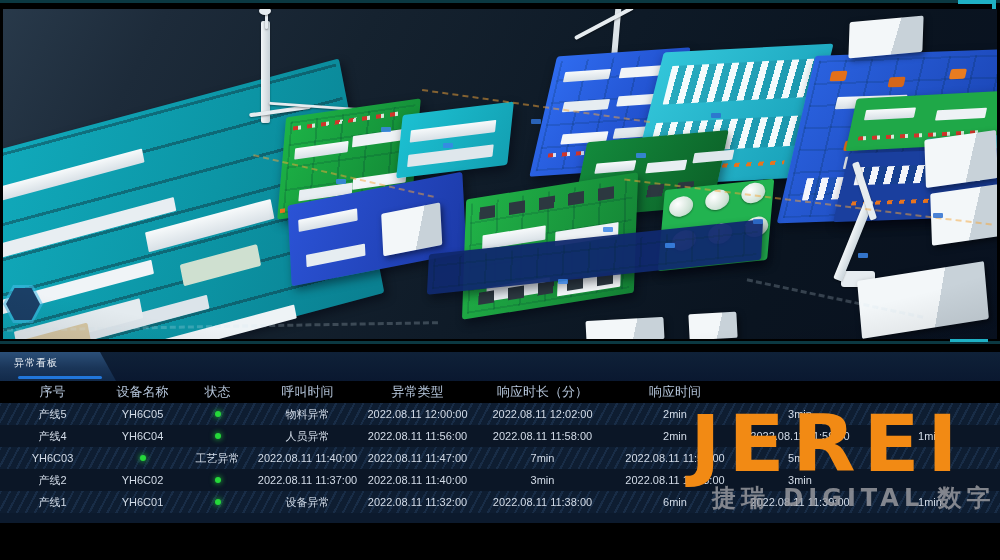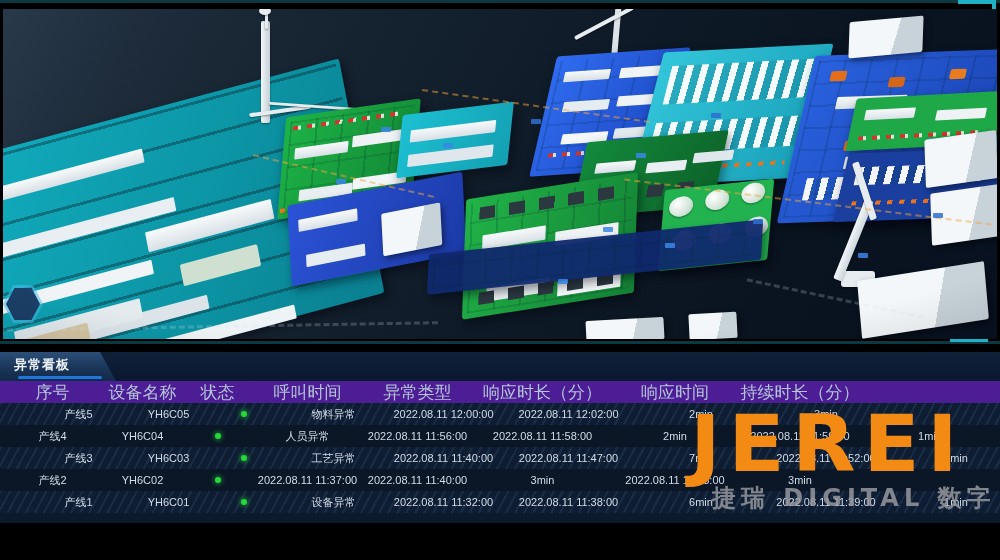--- a/index.html
+++ b/index.html
@@ -36,29 +36,29 @@
   .chips{position:absolute;width:10px;height:5px;background:#3b86e8;opacity:.85;border-radius:1px;
          box-shadow:62px 16px 0 #3b86e8,150px -8px 0 #2e6fd0,255px 26px 0 #3b86e8,330px -14px 0 #2e6fd0,-45px 52px 0 #3b86e8;}
   .hex{position:absolute;clip-path:polygon(25% 0,75% 0,100% 50%,75% 100%,25% 100%,0 50%);}
   
   .panel{position:absolute;left:0;top:352px;width:1000px;height:171px;background:#0c1a2d;}
   .panel-header{position:absolute;left:0;top:0;width:1000px;height:29px;
         background:linear-gradient(180deg,#0f2138,#0a1830);}
   .tab{position:absolute;left:0;top:0;height:29px;width:120px;
         background:linear-gradient(180deg,#2b4f78 0%,#1a3558 55%,#122a4a 100%);
         clip-path:polygon(0 0,100px 0,116px 100%,0 100%);}
-  .tab-title{position:absolute;left:14px;top:4px;font-size:13px;font-weight:bold;color:#eef3f8;letter-spacing:1px;}
+  .tab-title{position:absolute;left:14px;top:4px;font-size:10px;font-weight:normal;color:#eef3f8;letter-spacing:1px;}
   .underline{position:absolute;left:18px;bottom:2px;width:84px;height:3px;border-radius:2px;background:#2176da;}
   .grid9{display:grid;grid-template-columns:105px 75px 75px 105px 115px 135px 130px 120px 140px;}
-  .thead{position:absolute;left:0;top:29px;width:1000px;height:22px;background:#4c1d95;
-         color:#b4c4d9;font-size:17px;}
+  .thead{position:absolute;left:0;top:29px;width:1000px;height:22px;background:#000000;
+         color:#b4c4d9;font-size:13px;}
   .tbody{position:absolute;left:0;top:51px;width:1000px;}
   .trow{height:22px;color:#d3dce8;font-size:11px;}
   .trow.hatch{background:#0e1d31;
-        background-image:repeating-linear-gradient(118deg,rgba(48,80,120,.30) 0 2px,transparent 2px 8px);padding-left:26px;}
+        background-image:repeating-linear-gradient(118deg,rgba(48,80,120,.30) 0 2px,transparent 2px 8px);}
   .trow.plain{background:#0b1626;}
   .cell{display:flex;align-items:center;justify-content:center;overflow:hidden;white-space:nowrap;}
   .dot{width:6px;height:6px;border-radius:50%;background:#25d83a;box-shadow:0 0 5px 1px rgba(40,220,60,.55);}
   
   .wm{position:absolute;pointer-events:none;z-index:50;}
   .wm-logo{left:690px;top:408px;font-size:78px;font-weight:900;letter-spacing:7px;color:#f28a14;
            transform:scaleX(1.06);transform-origin:left top;font-family:"DejaVu Sans",sans-serif;line-height:72px;}
   .wm-sub{left:712px;top:482px;font-size:24px;font-weight:bold;letter-spacing:5px;color:rgba(150,152,158,.85);
           font-family:"DejaVu Sans",sans-serif;}
 </style>
@@ -216,21 +216,20 @@
       <div class="underline" style="background: rgb(33, 118, 218);"></div>
     </div>
     <div class="thead grid9">
       <div class="cell">序号</div>
       <div class="cell">设备名称</div>
       <div class="cell">状态</div>
       <div class="cell">呼叫时间</div>
       <div class="cell">异常类型</div>
       <div class="cell">响应时长（分）</div>
       <div class="cell">响应时间</div>
-      <div class="cell">持续时长（分）</div>
     </div>
     <div class="tbody">
         <div class="trow grid9 hatch">
           <div class="cell">产线5</div>
           <div class="cell">YH6C05</div>
           <div class="cell">
             <span class="dot" style="background: rgb(37, 216, 58);"></span>
           </div>
           <div class="cell">物料异常</div>
           <div class="cell">2022.08.11 12:00:00</div>
@@ -245,21 +244,20 @@
             <span class="dot" style="background: rgb(37, 216, 58);"></span>
           </div>
           <div class="cell">人员异常</div>
           <div class="cell">2022.08.11 11:56:00</div>
           <div class="cell">2022.08.11 11:58:00</div>
           <div class="cell">2min</div>
           <div class="cell">2022.08.11 11:59:00</div>
           <div class="cell">1min</div>
         </div>
         <div class="trow grid9 hatch">
-          <div class="cell">产线3</div>
           <div class="cell">YH6C03</div>
           <div class="cell">
             <span class="dot" style="background: rgb(37, 216, 58);"></span>
           </div>
           <div class="cell">工艺异常</div>
           <div class="cell">2022.08.11 11:40:00</div>
           <div class="cell">2022.08.11 11:47:00</div>
           <div class="cell">7min</div>
           <div class="cell">2022.08.11 11:52:00</div>
           <div class="cell">5min</div>

